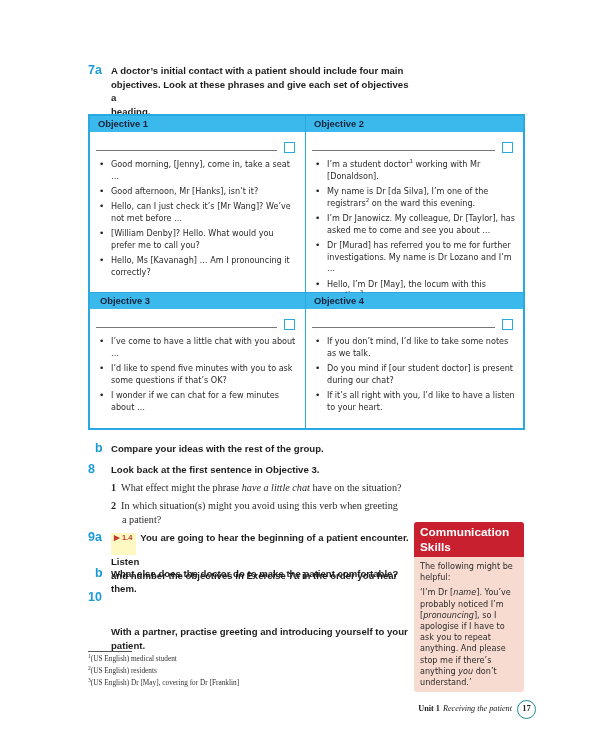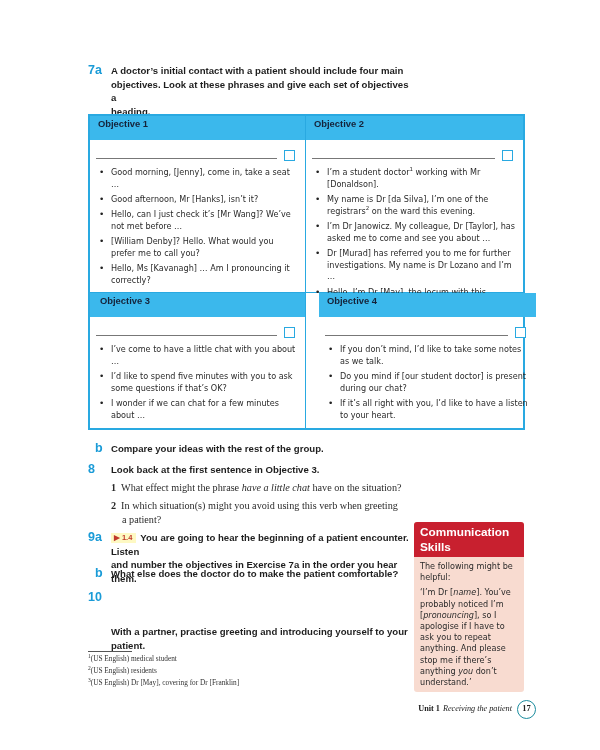--- a/index.html
+++ b/index.html
@@ -8,34 +8,34 @@
 
   .num { position: absolute; color: #1a9bd7; font-family: "Liberation Sans", sans-serif; font-size: 12.5px; font-weight: bold; }
   .instr { position: absolute; font-family: "Liberation Sans", sans-serif; font-weight: bold; font-size: 9.6px; line-height: 13.5px; color: #1e1e1e; }
 
   
   .grid { position: absolute; left: 88px; top: 114px; width: 437px; height: 316px; border: 2px solid #29a9e1; background: #fff; }
   .cell { position: absolute; }
   .cell.c1 { left: 0; top: 0; width: 216px; height: 177px; border-right: 1.5px solid #29a9e1; border-bottom: 1.5px solid #29a9e1; }
   .cell.c2 { left: 216px; top: 0; width: 217px; height: 177px; border-bottom: 1.5px solid #29a9e1; }
   .cell.c3 { left: 0; top: 177px; width: 216px; height: 135px; border-right: 1.5px solid #29a9e1; }
-  .cell.c4 { left: 216px; top: 177px; width: 217px; height: 135px; margin-left: 13px; }
-  .cell-head { height: 24px; background: #3bb8ec; font-family: "Liberation Sans", sans-serif; font-weight: bold; font-size: 9.4px; line-height: 16px; padding-left: 8px; color: #15233a; }
+  .cell.c4 { left: 216px; top: 177px; width: 217px; height: 135px; }
+  .cell-head { height: 16px; background: #3bb8ec; font-family: "Liberation Sans", sans-serif; font-weight: bold; font-size: 9.4px; line-height: 16px; padding-left: 8px; color: #15233a; }
   .answer-row { position: relative; height: 22px; margin: 0 6px; }
   .answer-line { position: absolute; left: 0; right: 22px; bottom: 3px; border-bottom: 1px solid #777; }
   .answer-box { position: absolute; right: 4px; bottom: 1px; width: 11px; height: 11px; border: 1.5px solid #29a9e1; background: #fff; }
   ul.phr { list-style: none; padding: 5px 6px 0 8px; }
   ul.phr li { position: relative; padding-left: 13px; font-size: 8.1px; line-height: 11.7px; color: #2a2a2a; margin-bottom: 3.6px; }
   ul.phr li::before { content: "•"; position: absolute; left: 1px; top: 0; font-size: 9px; color: #222; }
   sup { font-size: 5.5px; vertical-align: super; line-height: 0; }
 
   .q { position: absolute; font-family: "Liberation Serif", serif; font-size: 10.2px; line-height: 14px; color: #2a2a2a; }
   .q b { font-family: "Liberation Serif", serif; font-weight: bold; margin-right: 5px; }
 
-  .audio { display: inline-block; background: #fef9c3; color: #c0392b; font-size: 7.5px; line-height: 10px; padding: 0 4px 0 3px; margin-right: 4px; vertical-align: 1px; font-family: "Liberation Sans", sans-serif; font-weight: bold; }
+  .audio { display: inline-block; background: #fef9c3; color: #c0392b; font-size: 7.5px; line-height: 10px; padding: 0 4px 12px 3px; margin-right: 4px; vertical-align: 1px; font-family: "Liberation Sans", sans-serif; font-weight: bold; }
 
   .comm { position: absolute; left: 414px; top: 522px; width: 110px; height: 170px; background: #f8dbd0; border-radius: 3px; overflow: hidden; }
   .comm-head { background: #c8202f; color: #fff; font-family: "Liberation Sans", sans-serif; font-weight: bold; font-size: 11.8px; line-height: 14.5px; padding: 3px 6px 3px 6px; }
   .comm-body { padding: 4px 6px; font-size: 8.1px; line-height: 11.2px; color: #2a2a2a; }
   .comm-body p { margin-bottom: 4px; }
 
   .footrule { position: absolute; left: 88px; top: 651px; width: 44px; border-top: 0.8px solid #555; }
   .fn { position: absolute; left: 88px; font-family: "Liberation Serif", serif; font-size: 7.3px; line-height: 10px; color: #333; }
 
   .pagefoot { position: absolute; left: 420px; top: 700px; width: 120px; height: 20px; font-family: "Liberation Serif", serif; font-size: 8.2px; color: #222; }

